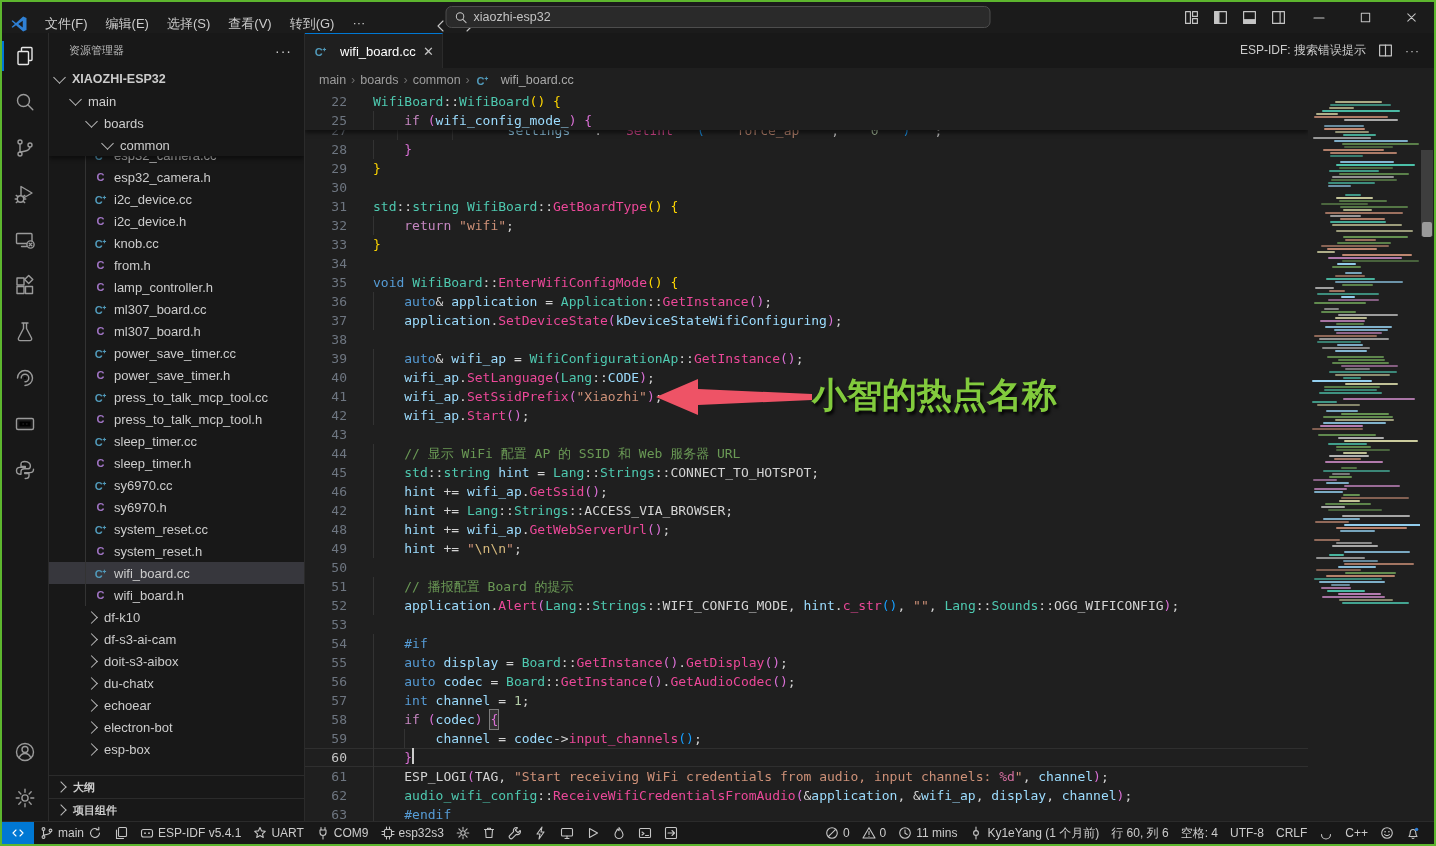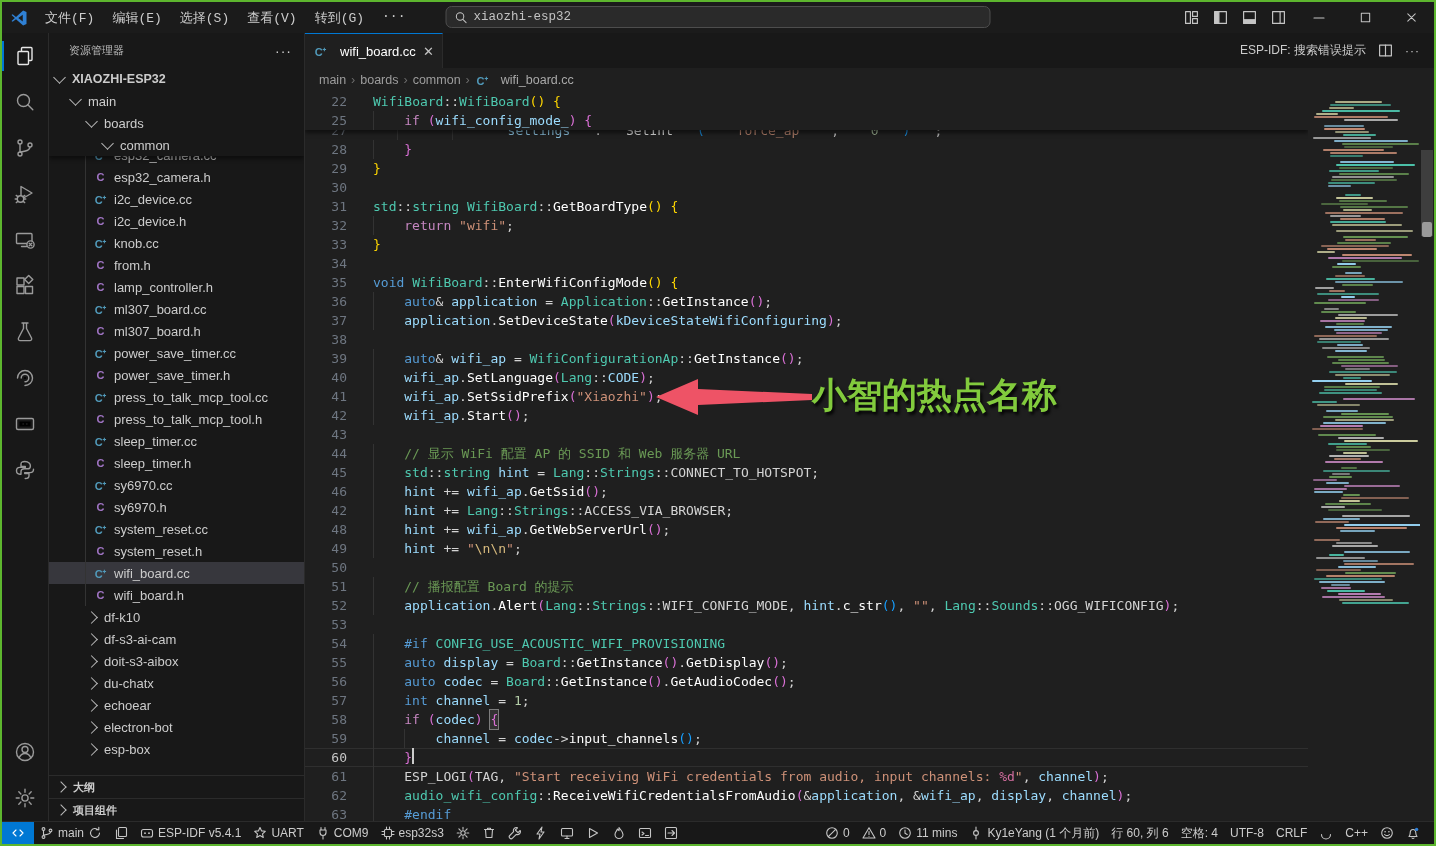--- a/index.html
+++ b/index.html
@@ -4,21 +4,21 @@
 <style>
   html,body{margin:0;padding:0;background:#000;}
   body{width:1436px;height:846px;position:relative;overflow:hidden;
        font-family:"Liberation Sans",sans-serif;-webkit-font-smoothing:antialiased;}
   .window{position:absolute;inset:0;border:2px solid #5db62e;background:#181818;
           display:flex;flex-direction:column;box-sizing:border-box;}
   svg{display:block;}
   .ico{stroke:#c5c5c5;fill:none;stroke-width:1.1;stroke-linecap:round;stroke-linejoin:round;}
 
   
-  .titlebar{height:31px;background:#1b1b1b;display:flex;align-items:center;position:relative;flex:0 0 auto;font-family:Liberation Mono, monospace;}
+  .titlebar{height:31px;background:#1b1b1b;display:flex;align-items:flex-end;position:relative;flex:0 0 auto;}
   .vslogo{width:34px;display:flex;justify-content:center;}
   .menus{display:flex;color:#cccccc;font-size:13px;}
   .menus span{padding:0 9px;cursor:default;}
   .navarrows{display:flex;gap:14px;margin-left:60px;color:#cccccc;}
   .searchbox{position:absolute;left:50%;top:4px;transform:translateX(-50%);width:545px;height:22px;
              background:#2a2a2a;border:1px solid #4d4d4d;border-radius:6px;display:flex;align-items:center;
              color:#c3c3c3;font-size:12.5px;box-sizing:border-box;padding-left:8px;gap:6px;}
   .wincontrols{margin-left:auto;display:flex;height:100%;}
   .wincontrols .wc{width:46px;display:flex;align-items:center;justify-content:center;}
   .layoutctl{display:flex;gap:14px;margin-right:10px;align-items:center;}
@@ -68,21 +68,21 @@
   .cl{display:flex;height:19px;white-space:pre;}
   .cl .gut{width:68px;flex:0 0 auto;text-align:right;padding-right:26px;color:#6e7681;box-sizing:border-box;user-select:none;}
   .cl.cur{box-shadow:inset 0 1px 0 #2f2f2f, inset 0 -1px 0 #2f2f2f;}
   .cl.cur .gut{color:#c6c6c6;}
   .ind{display:inline-block;width:4ch;box-shadow:inset 1px 0 0 #333333;}
   .sticky{position:relative;z-index:2;background:#1f1f1f;box-shadow:0 3px 4px rgba(0,0,0,.5);}
   .cliplines{height:10px;overflow:hidden;opacity:.8;}
   .cliplines>.cl{margin-top:-9px;gap:24px;}
   .cursorbar{display:inline-block;width:1.5px;height:16px;background:#cccccc;vertical-align:-3px;}
 
-  .tk-k{color:#569CD6}.tk-c{color:#C586C0}.tk-t{color:#4EC9B0}.tk-f{color:#ffffff}
+  .tk-k{color:#569CD6}.tk-c{color:#C586C0}.tk-t{color:#4EC9B0}.tk-f{color:#ec4899}
   .tk-v{color:#9CDCFE}.tk-s{color:#CE9178}.tk-e{color:#D7BA7D}.tk-m{color:#D16D9E}
   .tk-n{color:#B5CEA8}.tk-g{color:#6A9955}.tk-p{color:#D4D4D4}
   .tk-y{color:#FFD700}.tk-o{color:#DA70D6}.tk-b{color:#179FFF}
   .tk-om{color:#DA70D6;outline:1px solid #7c7c7c;background:rgba(120,120,120,.22);}
 
   .minimap{width:112px;flex:0 0 auto;padding-top:3px;overflow:hidden;}
   .mm-row{height:2px;margin-bottom:1px;border-radius:1px;}
   .vscroll{width:14px;flex:0 0 auto;position:relative;}
   .vscroll .thumb{position:absolute;left:1px;right:1px;top:58px;height:86px;background:rgba(121,121,121,.35);}
   .vscroll .handle{position:absolute;right:2px;top:130px;width:10px;height:15px;background:#9a9a9a;border-radius:2px;}
@@ -487,21 +487,21 @@
               <div class="cl"><span class="gut">44</span><span class="ind"> </span><span class="tk-g">// 显示 WiFi 配置 AP 的 SSID 和 Web 服务器 URL</span></div>
               <div class="cl"><span class="gut">45</span><span class="ind"> </span><span class="tk-t">std</span><span class="tk-p">::</span><span class="tk-t">string</span><span class="tk-p"> </span><span class="tk-v">hint</span><span class="tk-p"> = </span><span class="tk-t">Lang</span><span class="tk-p">::</span><span class="tk-t">Strings</span><span class="tk-p">::</span><span class="tk-p">CONNECT_TO_HOTSPOT</span><span class="tk-p">;</span></div>
               <div class="cl"><span class="gut">46</span><span class="ind"> </span><span class="tk-v">hint</span><span class="tk-p"> += </span><span class="tk-v">wifi_ap</span><span class="tk-p">.</span><span class="tk-f">GetSsid</span><span class="tk-o">(</span><span class="tk-o">)</span><span class="tk-p">;</span></div>
               <div class="cl"><span class="gut">42</span><span class="ind"> </span><span class="tk-v">hint</span><span class="tk-p"> += </span><span class="tk-t">Lang</span><span class="tk-p">::</span><span class="tk-t">Strings</span><span class="tk-p">::</span><span class="tk-p">ACCESS_VIA_BROWSER</span><span class="tk-p">;</span></div>
               <div class="cl"><span class="gut">48</span><span class="ind"> </span><span class="tk-v">hint</span><span class="tk-p"> += </span><span class="tk-v">wifi_ap</span><span class="tk-p">.</span><span class="tk-f">GetWebServerUrl</span><span class="tk-o">(</span><span class="tk-o">)</span><span class="tk-p">;</span></div>
               <div class="cl"><span class="gut">49</span><span class="ind"> </span><span class="tk-v">hint</span><span class="tk-p"> += </span><span class="tk-s">"</span><span class="tk-e">\n\n</span><span class="tk-s">"</span><span class="tk-p">;</span></div>
               <div class="cl"><span class="gut">50</span></div>
               <div class="cl"><span class="gut">51</span><span class="ind"> </span><span class="tk-g">// 播报配置 Board 的提示</span></div>
               <div class="cl"><span class="gut">52</span><span class="ind"> </span><span class="tk-v">application</span><span class="tk-p">.</span><span class="tk-f">Alert</span><span class="tk-o">(</span><span class="tk-t">Lang</span><span class="tk-p">::</span><span class="tk-t">Strings</span><span class="tk-p">::</span><span class="tk-p">WIFI_CONFIG_MODE</span><span class="tk-p">, </span><span class="tk-v">hint</span><span class="tk-p">.</span><span class="tk-f">c_str</span><span class="tk-b">(</span><span class="tk-b">)</span><span class="tk-p">, </span><span class="tk-s">""</span><span class="tk-p">, </span><span class="tk-t">Lang</span><span class="tk-p">::</span><span class="tk-t">Sounds</span><span class="tk-p">::</span><span class="tk-p">OGG_WIFICONFIG</span><span class="tk-o">)</span><span class="tk-p">;</span></div>
               <div class="cl"><span class="gut">53</span></div>
-              <div class="cl"><span class="gut">54</span><span class="ind"> </span><span class="tk-k">#if</span><span class="tk-p"> </span><span class="tk-t">CONFIG_USE_ACOUSTIC_WIFI_PROVISIONING</span></div>
+              <div class="cl"><span class="gut">54</span><span class="ind"> </span><span class="tk-k">#if</span><span class="tk-p"> </span></div>
               <div class="cl"><span class="gut">55</span><span class="ind"> </span><span class="tk-k">auto</span><span class="tk-p"> </span><span class="tk-v">display</span><span class="tk-p"> = </span><span class="tk-t">Board</span><span class="tk-p">::</span><span class="tk-f">GetInstance</span><span class="tk-o">(</span><span class="tk-o">)</span><span class="tk-p">.</span><span class="tk-f">GetDisplay</span><span class="tk-o">(</span><span class="tk-o">)</span><span class="tk-p">;</span></div>
               <div class="cl"><span class="gut">56</span><span class="ind"> </span><span class="tk-k">auto</span><span class="tk-p"> </span><span class="tk-v">codec</span><span class="tk-p"> = </span><span class="tk-t">Board</span><span class="tk-p">::</span><span class="tk-f">GetInstance</span><span class="tk-o">(</span><span class="tk-o">)</span><span class="tk-p">.</span><span class="tk-f">GetAudioCodec</span><span class="tk-o">(</span><span class="tk-o">)</span><span class="tk-p">;</span></div>
               <div class="cl"><span class="gut">57</span><span class="ind"> </span><span class="tk-k">int</span><span class="tk-p"> </span><span class="tk-v">channel</span><span class="tk-p"> = </span><span class="tk-n">1</span><span class="tk-p">;</span></div>
               <div class="cl"><span class="gut">58</span><span class="ind"> </span><span class="tk-c">if</span><span class="tk-p"> </span><span class="tk-o">(</span><span class="tk-v">codec</span><span class="tk-o">)</span><span class="tk-p"> </span><span class="tk-om">{</span></div>
               <div class="cl"><span class="gut">59</span><span class="ind"> </span><span class="ind"> </span><span class="tk-v">channel</span><span class="tk-p"> = </span><span class="tk-v">codec</span><span class="tk-p">-&gt;</span><span class="tk-f">input_channels</span><span class="tk-b">(</span><span class="tk-b">)</span><span class="tk-p">;</span></div>
               <div class="cl cur"><span class="gut">60</span><span class="ind"> </span><span class="tk-o">}</span><span class="cursorbar"></span></div>
               <div class="cl"><span class="gut">61</span><span class="ind"> </span><span class="tk-p">ESP_LOGI</span><span class="tk-o">(</span><span class="tk-p">TAG</span><span class="tk-p">, </span><span class="tk-s">"Start receiving WiFi credentials from audio, input channels: </span><span class="tk-m">%d</span><span class="tk-s">"</span><span class="tk-p">, </span><span class="tk-v">channel</span><span class="tk-o">)</span><span class="tk-p">;</span></div>
               <div class="cl"><span class="gut">62</span><span class="ind"> </span><span class="tk-t">audio_wifi_config</span><span class="tk-p">::</span><span class="tk-f">ReceiveWifiCredentialsFromAudio</span><span class="tk-o">(</span><span class="tk-p">&amp;</span><span class="tk-v">application</span><span class="tk-p">, </span><span class="tk-p">&amp;</span><span class="tk-v">wifi_ap</span><span class="tk-p">, </span><span class="tk-v">display</span><span class="tk-p">, </span><span class="tk-v">channel</span><span class="tk-o">)</span><span class="tk-p">;</span></div>
               <div class="cl"><span class="gut">63</span><span class="ind"> </span><span class="tk-k">#endif</span></div>
             </div>

